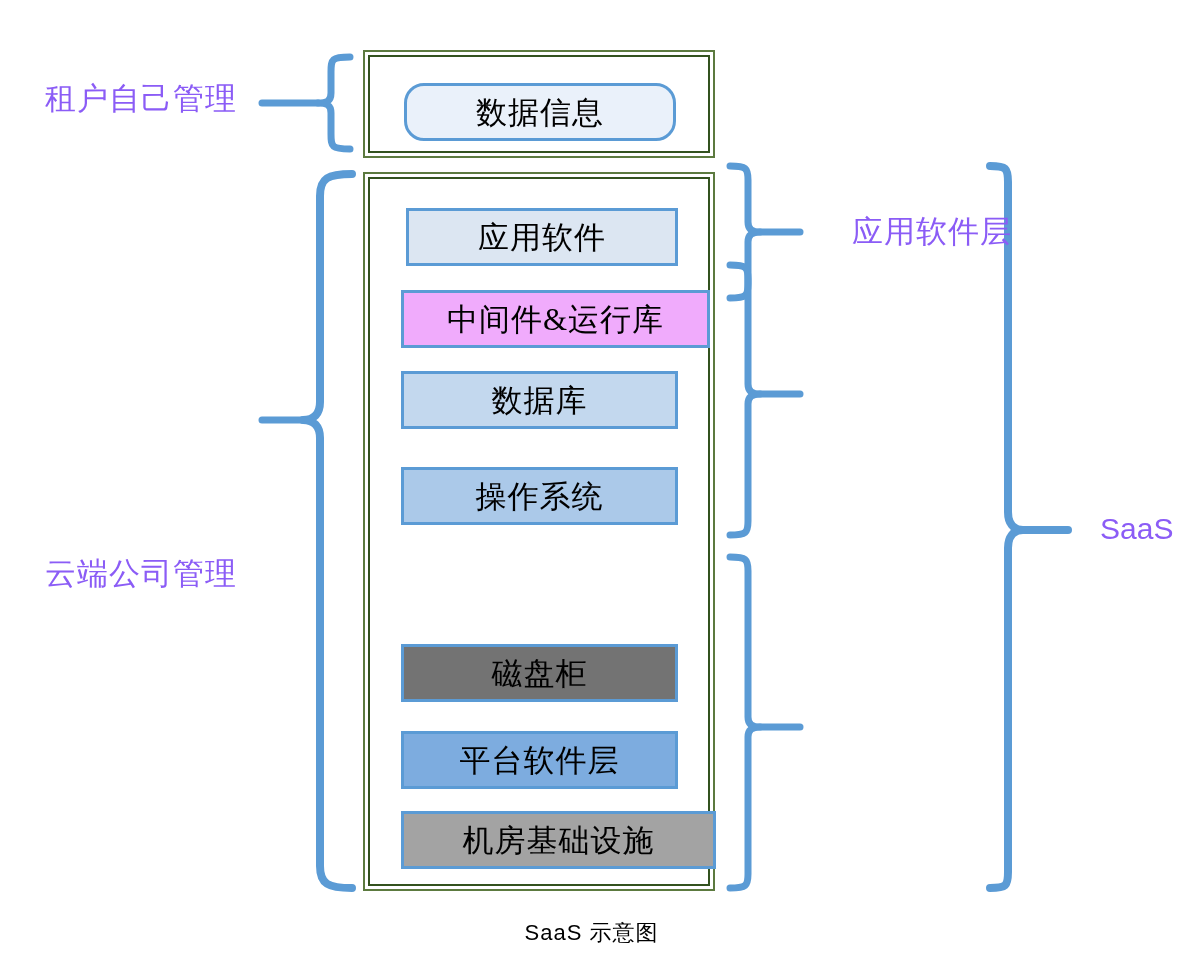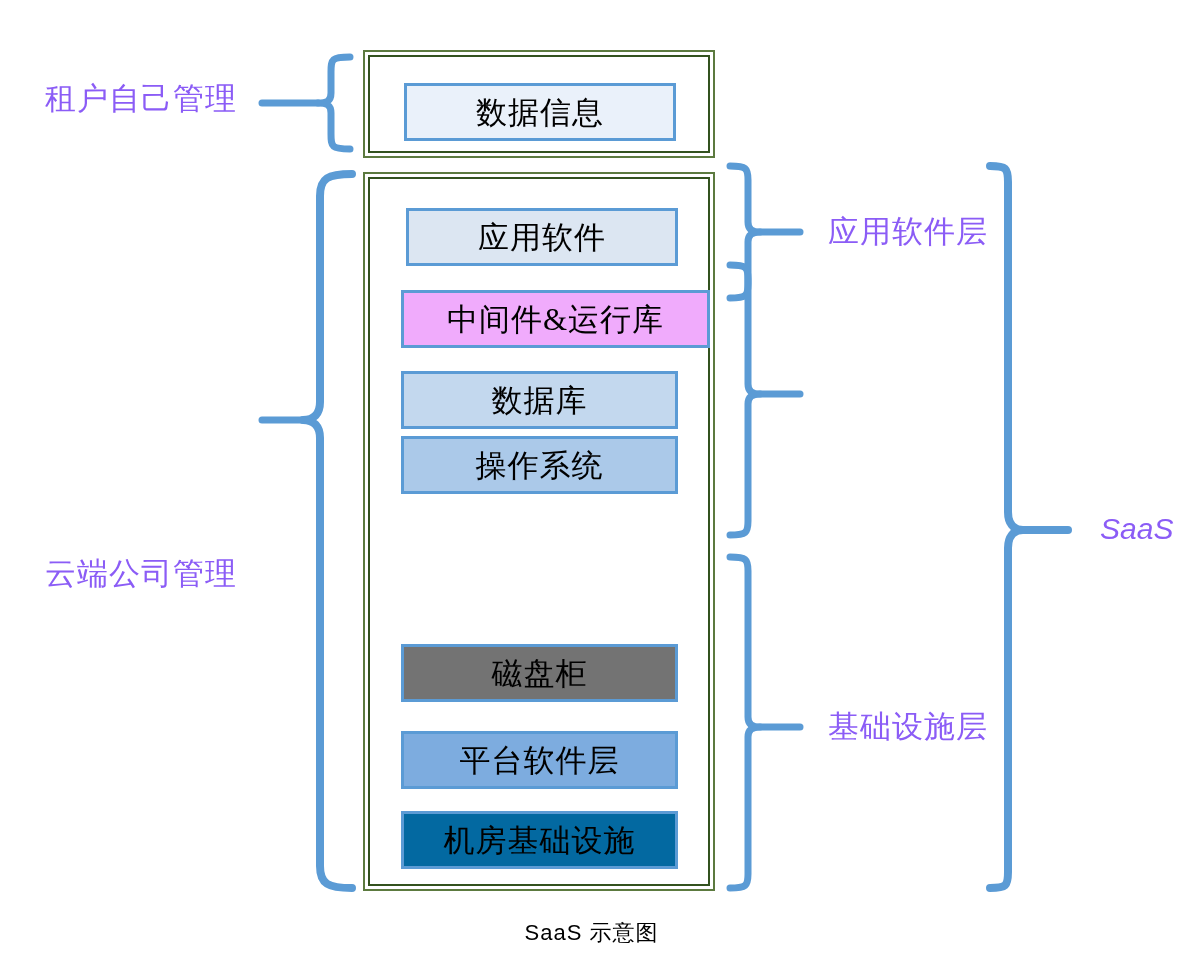--- a/index.html
+++ b/index.html
@@ -77,21 +77,20 @@
     font-size: 31px;
     color: #8b5cf6;
     white-space: nowrap;
     letter-spacing: 1px;
     line-height: 1;
   }
   .side-label.sans {
     font-family: "Liberation Sans", "DejaVu Sans", sans-serif;
     font-size: 30px;
     letter-spacing: 0;
-    font-style: italic;
   }
 
   
   #caption {
     position: absolute;
     left: 0;
     top: 922px;
     width: 1183px;
     text-align: center;
     font-family: "Liberation Sans", "DejaVu Sans", sans-serif;
@@ -102,50 +101,50 @@
   }
 </style>
 </head>
 <body>
 
 <div id="canvas">
 
   <div class="frame" id="frame-data" style="border-color: rgb(92, 122, 63);"></div>
   <div class="frame" id="frame-stack" style="border-color: rgb(92, 122, 63);"></div>
 
-  <div class="layer-box" id="box-data-info" style="left: 404px; top: 83px; width: 272px; height: 58px; background: rgb(234, 241, 250); border-color: rgb(91, 155, 213);">
+  <div class="layer-box" id="box-data-info" style="left: 404px; top: 83px; width: 272px; height: 58px; background: rgb(234, 241, 250); border-color: rgb(91, 155, 213); border-radius: 20px;">
     <span>数据信息</span>
   </div>
 
   <div class="layer-box" id="box-app-software" style="left: 406px; top: 208px; width: 272px; height: 58px; background: rgb(220, 230, 242); border-color: rgb(91, 155, 213);">
     <span>应用软件</span>
   </div>
 
   <div class="layer-box" id="box-middleware" style="left: 401px; top: 290px; width: 309px; height: 58px; background: #f0abfc; border-color: rgb(91, 155, 213);">
     <span>中间件&amp;运行库</span>
   </div>
 
   <div class="layer-box" id="box-database" style="left: 401px; top: 371px; width: 277px; height: 58px; background: rgb(195, 216, 238); border-color: rgb(91, 155, 213);">
     <span>数据库</span>
   </div>
 
-  <div class="layer-box" id="box-os" style="left: 401px; top: 436px; width: 277px; height: 58px; background: rgb(171, 201, 233); border-color: rgb(91, 155, 213);">
+  <div class="layer-box" id="box-os" style="left: 401px; top: 467px; width: 277px; height: 58px; background: rgb(171, 201, 233); border-color: rgb(91, 155, 213);">
     <span>操作系统</span>
   </div>
 
 
   <div class="layer-box" id="box-disk" style="left: 401px; top: 644px; width: 277px; height: 58px; background: #737373; border-color: rgb(91, 155, 213);">
     <span>磁盘柜</span>
   </div>
 
   <div class="layer-box" id="box-network" style="left: 401px; top: 731px; width: 277px; height: 58px; background: rgb(125, 172, 223); border-color: rgb(91, 155, 213);">
     <span>平台软件层</span>
   </div>
 
-  <div class="layer-box" id="box-facility" style="left: 401px; top: 811px; width: 277px; height: 58px; background: #0369a1; border-color: rgb(91, 155, 213);">
+  <div class="layer-box" id="box-facility" style="left: 401px; top: 811px; width: 315px; height: 58px; background: #a3a3a3; border-color: rgb(91, 155, 213);">
     <span>机房基础设施</span>
   </div>
 
   <svg class="overlay" viewBox="0 0 1183 974">
 
     <path class="brace-path" d="M 350 57
              C 332 57, 331 59, 331 72
              L 331 93
              C 331 101, 327 103, 318 103
              C 327 103, 331 105, 331 113
@@ -198,22 +197,21 @@
              C 1013 530, 1008 537, 1008 548
              L 1008 872
              C 1008 886, 1006 888, 990 888" style="stroke: rgb(91, 155, 213);"></path>
     <path class="brace-path brace-thick" d="M 1023 530 L 1068 530" style="stroke: rgb(91, 155, 213);"></path>
   </svg>
 
   <div class="side-label" id="label-tenant" style="left:45px; top:83px;">租户自己管理</div>
 
   <div class="side-label" id="label-cloud" style="left:45px; top:558px;">云端公司管理</div>
 
-  <div class="side-label" id="label-app-layer" style="left:828px; top:216px;">应用软件层</div>
-
-
-  <div class="side-label" id="label-infra-layer" style="left:828px; top:711px;">基础设施层</div>
+  <div class="side-label" id="label-app-layer" style="left:852px; top:216px;">应用软件层</div>
+
+
 
   <div class="side-label sans" id="label-saas" style="left:1100px; top:514px;">SaaS</div>
 
   <div id="caption">SaaS 示意图</div>
 
 </div>
 
 </body></html>

